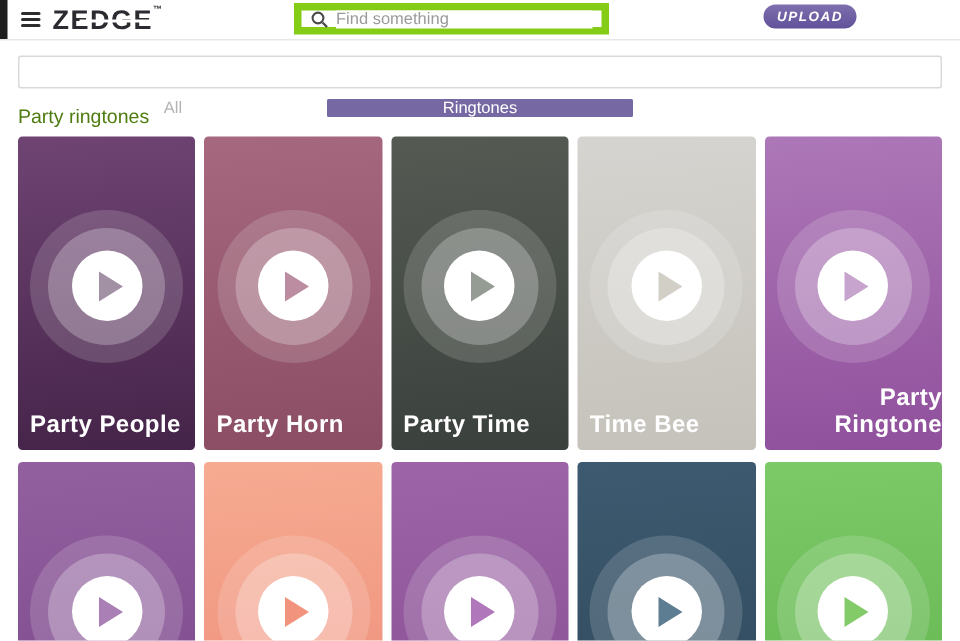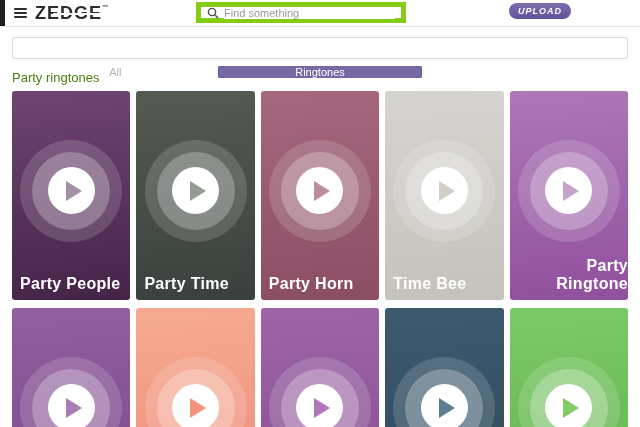--- a/index.html
+++ b/index.html
@@ -84,35 +84,35 @@
 
 <div class="grid">
   <div class="card" style="background: linear-gradient(175deg, rgb(111, 68, 115), rgb(69, 36, 73));">
     <div class="ring outer"></div>
     <div class="ring mid"></div>
     <div class="play-circle">
       <div class="tri" style="border-left-color: rgb(162, 145, 165);"></div>
     </div>
     <div class="card-label">Party People</div>
   </div>
+  <div class="card" style="background: linear-gradient(175deg, rgb(165, 104, 126), rgb(138, 77, 99));">
+    <div class="ring outer"></div>
+    <div class="ring mid"></div>
+    <div class="play-circle">
+      <div class="tri" style="border-left-color: rgb(188, 141, 160);"></div>
+    </div>
+    <div class="card-label">Party Horn</div>
+  </div>
   <div class="card" style="background: linear-gradient(175deg, rgb(85, 91, 83), rgb(58, 64, 60));">
     <div class="ring outer"></div>
     <div class="ring mid"></div>
     <div class="play-circle">
       <div class="tri" style="border-left-color: rgb(149, 156, 147);"></div>
     </div>
     <div class="card-label">Party Time</div>
-  </div>
-  <div class="card" style="background: linear-gradient(175deg, rgb(165, 104, 126), rgb(138, 77, 99));">
-    <div class="ring outer"></div>
-    <div class="ring mid"></div>
-    <div class="play-circle">
-      <div class="tri" style="border-left-color: rgb(188, 141, 160);"></div>
-    </div>
-    <div class="card-label">Party Horn</div>
   </div>
   <div class="card" style="background: linear-gradient(175deg, rgb(214, 212, 208), rgb(197, 194, 187));">
     <div class="ring outer"></div>
     <div class="ring mid"></div>
     <div class="play-circle">
       <div class="tri" style="border-left-color: rgb(210, 207, 199);"></div>
     </div>
     <div class="card-label">Time Bee</div>
   </div>
   <div class="card" style="background: linear-gradient(175deg, rgb(173, 120, 183), rgb(144, 80, 156)); text-align: right;">

